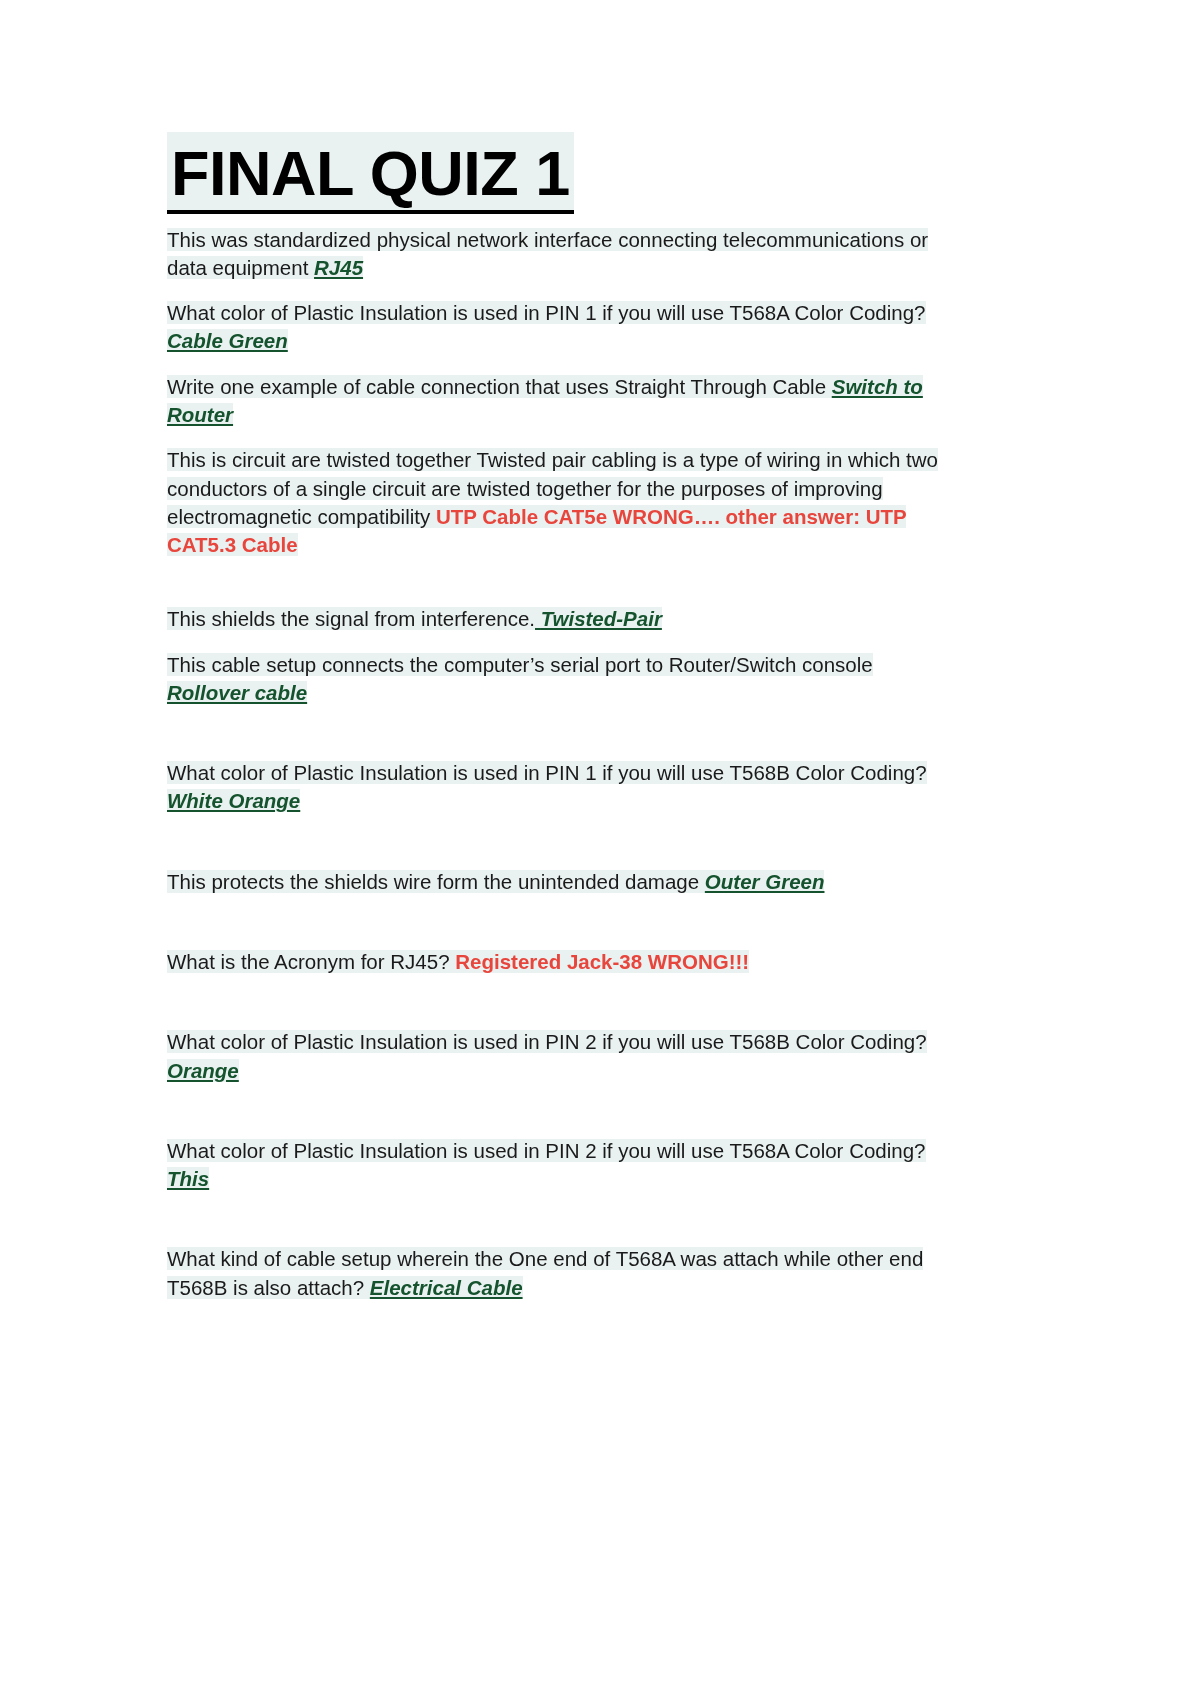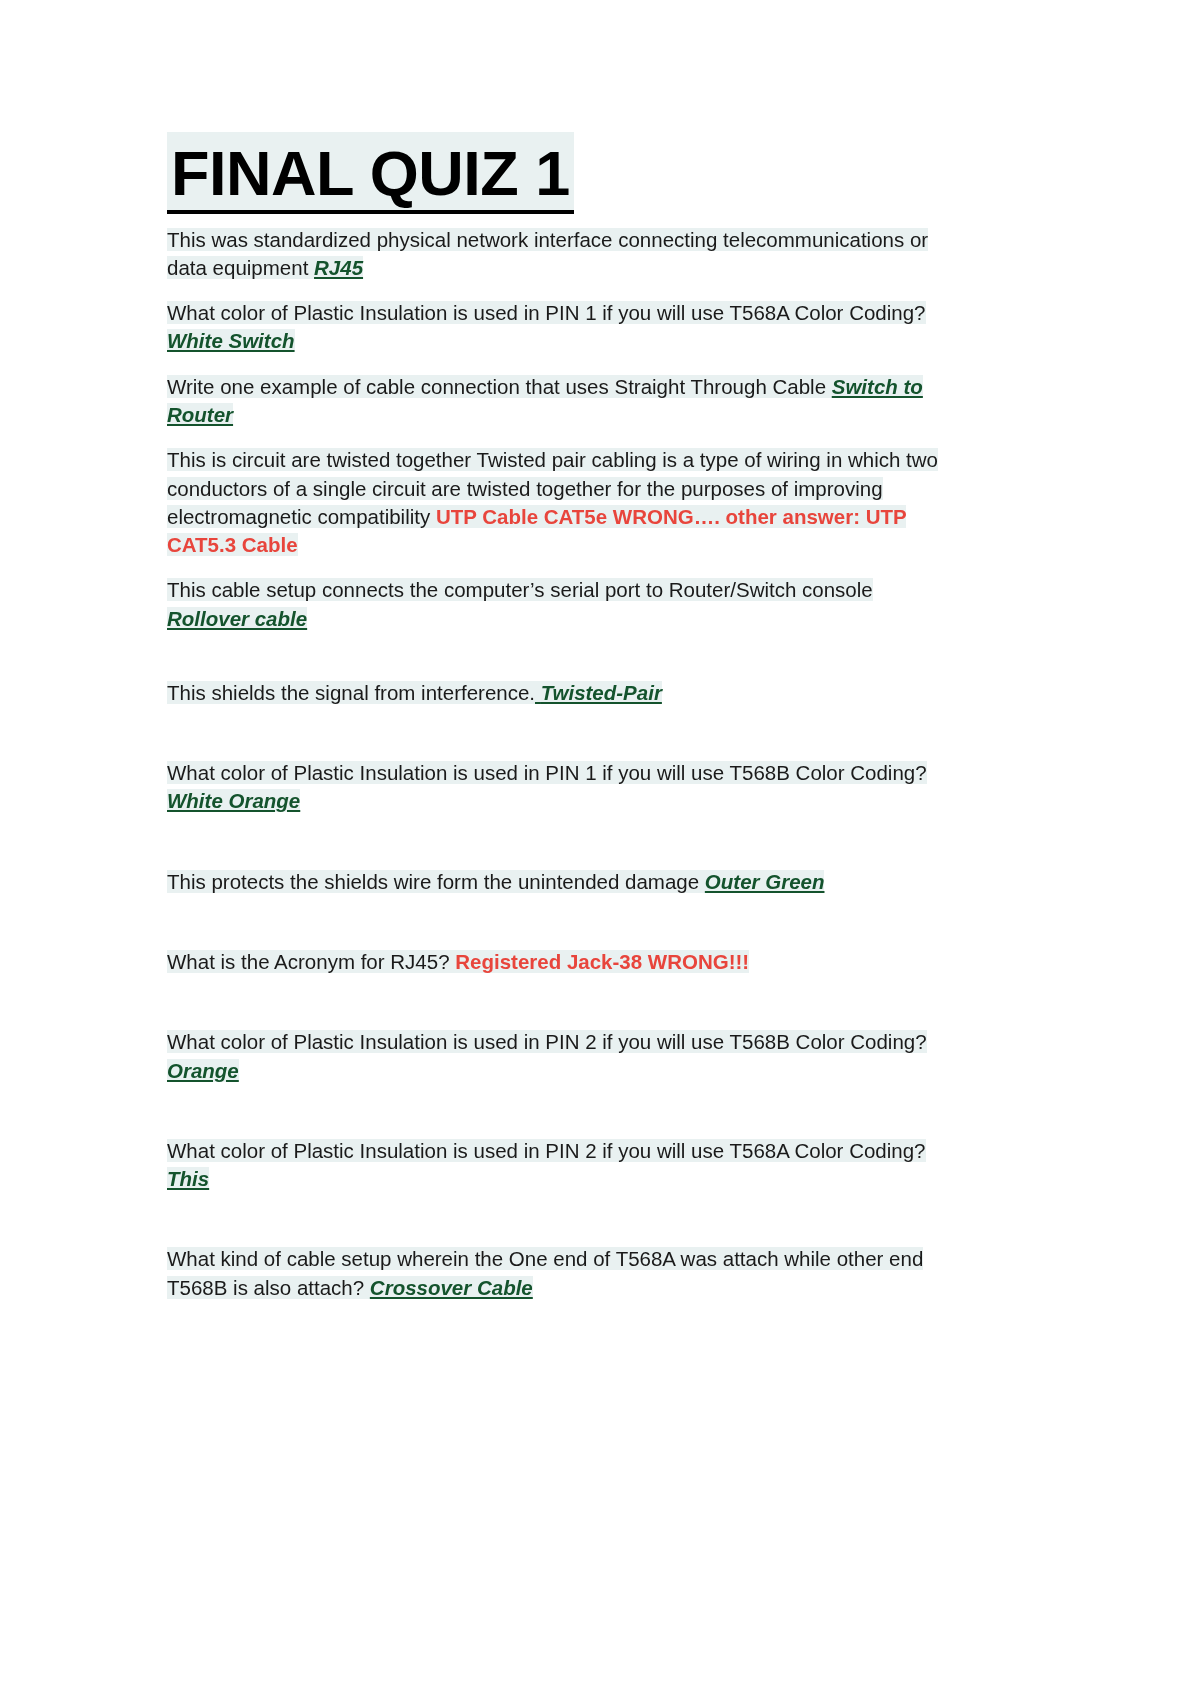--- a/index.html
+++ b/index.html
@@ -87,38 +87,38 @@
 </head>
 <body>
 
 <div class="page">
   <div class="doc-body">
 
     <h1 class="title"><span class="hl">FINAL QUIZ 1</span></h1>
 
     <p class="para gap-sm"><span class="hl"><span>This was standardized physical network interface connecting telecommunications or data equipment </span><span class="ans">RJ45</span></span></p>
 
-    <p class="para gap-sm"><span class="hl"><span>What color of Plastic Insulation is used in PIN 1 if you will use T568A Color Coding? </span><span class="ans">White Switch</span></span></p>
+    <p class="para gap-sm"><span class="hl"><span>What color of Plastic Insulation is used in PIN 1 if you will use T568A Color Coding? </span><span class="ans">Cable Green</span></span></p>
 
     <p class="para gap-sm"><span class="hl"><span>Write one example of cable connection that uses Straight Through Cable </span><span class="ans">Switch to Router</span></span></p>
 
     <p class="para gap-sm"><span class="hl"><span>This is circuit are twisted together Twisted pair cabling is a type of wiring in which two conductors of a single circuit are twisted together for the purposes of improving electromagnetic compatibility </span><span class="red">UTP Cable CAT5e WRONG…. other answer: UTP CAT5.3 Cable</span></span></p>
 
 
+    <p class="para gap-md"><span class="hl"><span>This shields the signal from interference.</span><span class="ans"><span class="sp-u">&nbsp;</span><span>Twisted-Pair</span></span></span></p>
+
     <p class="para gap-sm"><span class="hl"><span>This cable setup connects the computer’s serial port to Router/Switch console </span><span class="ans">Rollover cable</span></span></p>
-
-    <p class="para gap-md"><span class="hl"><span>This shields the signal from interference.</span><span class="ans"><span class="sp-u">&nbsp;</span><span>Twisted-Pair</span></span></span></p>
 
     <p class="para gap-lg"><span class="hl"><span>What color of Plastic Insulation is used in PIN 1 if you will use T568B Color Coding? </span><span class="ans">White Orange</span></span></p>
 
     <p class="para gap-lg"><span class="hl"><span>This protects the shields wire form the unintended damage </span><span class="ans">Outer Green</span></span></p>
 
     <p class="para gap-lg"><span class="hl"><span>What is the Acronym for RJ45? </span><span class="red">Registered Jack-38 WRONG!!!</span></span></p>
 
     <p class="para gap-lg"><span class="hl"><span>What color of Plastic Insulation is used in PIN 2 if you will use T568B Color Coding? </span><span class="ans">Orange</span></span></p>
 
     <p class="para gap-lg"><span class="hl"><span>What color of Plastic Insulation is used in PIN 2 if you will use T568A Color Coding? </span><span class="ans">This</span></span></p>
 
 
-    <p class="para gap-lg"><span class="hl"><span>What kind of cable setup wherein the One end of T568A was attach while other end T568B is also attach? </span><span class="ans">Crossover Cable</span></span></p>
+    <p class="para gap-lg"><span class="hl"><span>What kind of cable setup wherein the One end of T568A was attach while other end T568B is also attach? </span><span class="ans">Electrical Cable</span></span></p>
 
   </div>
 </div>
 
 </body></html>

